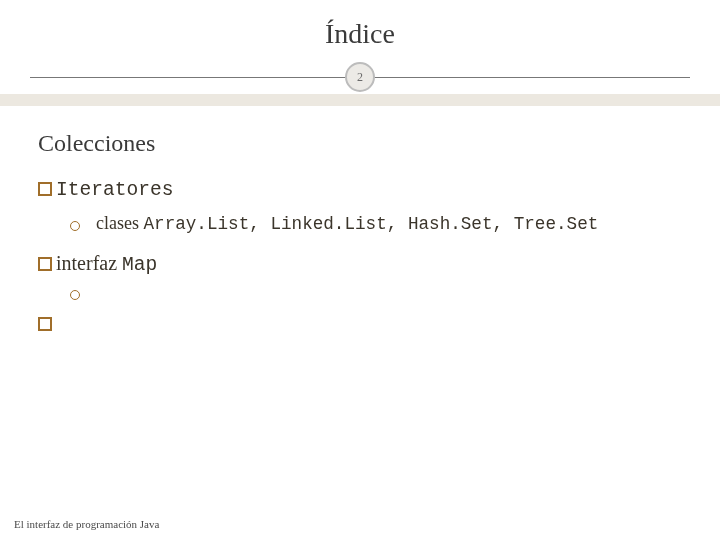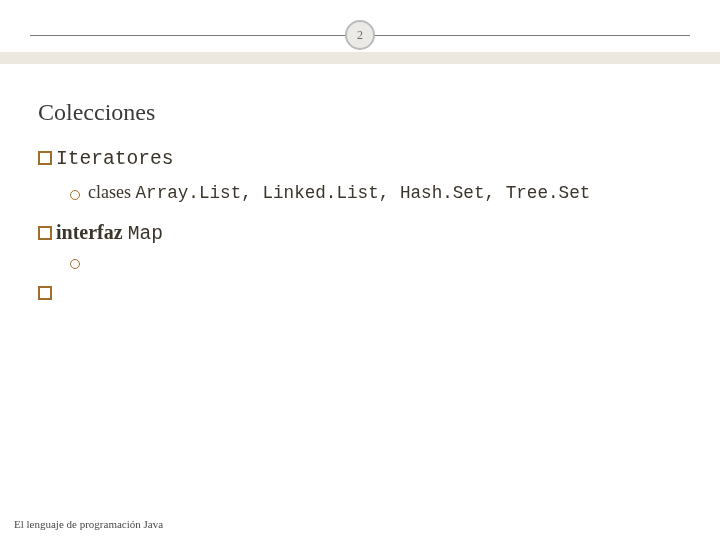--- a/index.html
+++ b/index.html
@@ -51,44 +51,43 @@
     color: #6a6a6a;
     font-family: Georgia, serif;
   }
   .band {
     height: 12px;
     width: 100%;
     background: #ece8e0;
   }
   .content {
     flex: 1;
-    padding: 15px 38px 0 38px;
+    padding: 24px 38px 0 38px;
     color: #3b352b;
-    margin-top: 20px;
   }
   .section-heading {
     font-size: 24px;
     font-weight: 400;
     margin-bottom: 22px;
     color: #3a3a3a;
   }
   .item-row {
     margin-bottom: 12px;
     font-size: 20px;
     display: flex;
     align-items: baseline;
     gap: 4px;
   }
   .sub-row {
     margin-left: 32px;
     margin-bottom: 18px;
     font-size: 18px;
     display: flex;
     align-items: baseline;
-    gap: 8px;
+    gap: 16px;
   }
   .sq-bullet {
     display: inline-block;
     width: 14px;
     height: 14px;
     border: 2px solid #a06e2a;
     background: #fff;
     flex-shrink: 0;
     position: relative;
     top: 1px;
@@ -101,34 +100,35 @@
     border-radius: 50%;
     background: #fff;
     flex-shrink: 0;
     position: relative;
     top: 2px;
   }
   .mono {
     font-family: 'Courier New', Courier, monospace;
     font-size: 0.98em;
   }
-  .bold { font-weight: 700; }
+  .bold { font-weight: 400; }
   .footer {
     position: absolute;
     bottom: 10px;
     left: 14px;
     font-size: 11px;
     color: #4a4a4a;
     font-family: Georgia, serif;
   }
 </style>
 </head>
 <body>
 
 <div class="header">
+  <div class="title">Índice</div>
   <div class="rule-wrap">
     <div class="rule-line"></div>
     <div class="page-badge">2</div>
   </div>
   <div class="band"></div>
 </div>
 
 <div class="content">
   <div class="section-heading">Colecciones</div>
 
@@ -151,13 +151,13 @@
   </div>
   <div class="sub-row">
     <span class="circ-bullet"></span>
   </div>
 
   <div class="item-row">
     <span class="sq-bullet"></span>
   </div>
 </div>
 
-<div class="footer">El lenguaje de programación Java</div>
+<div class="footer">El interfaz de programación Java</div>
 
 </body></html>

